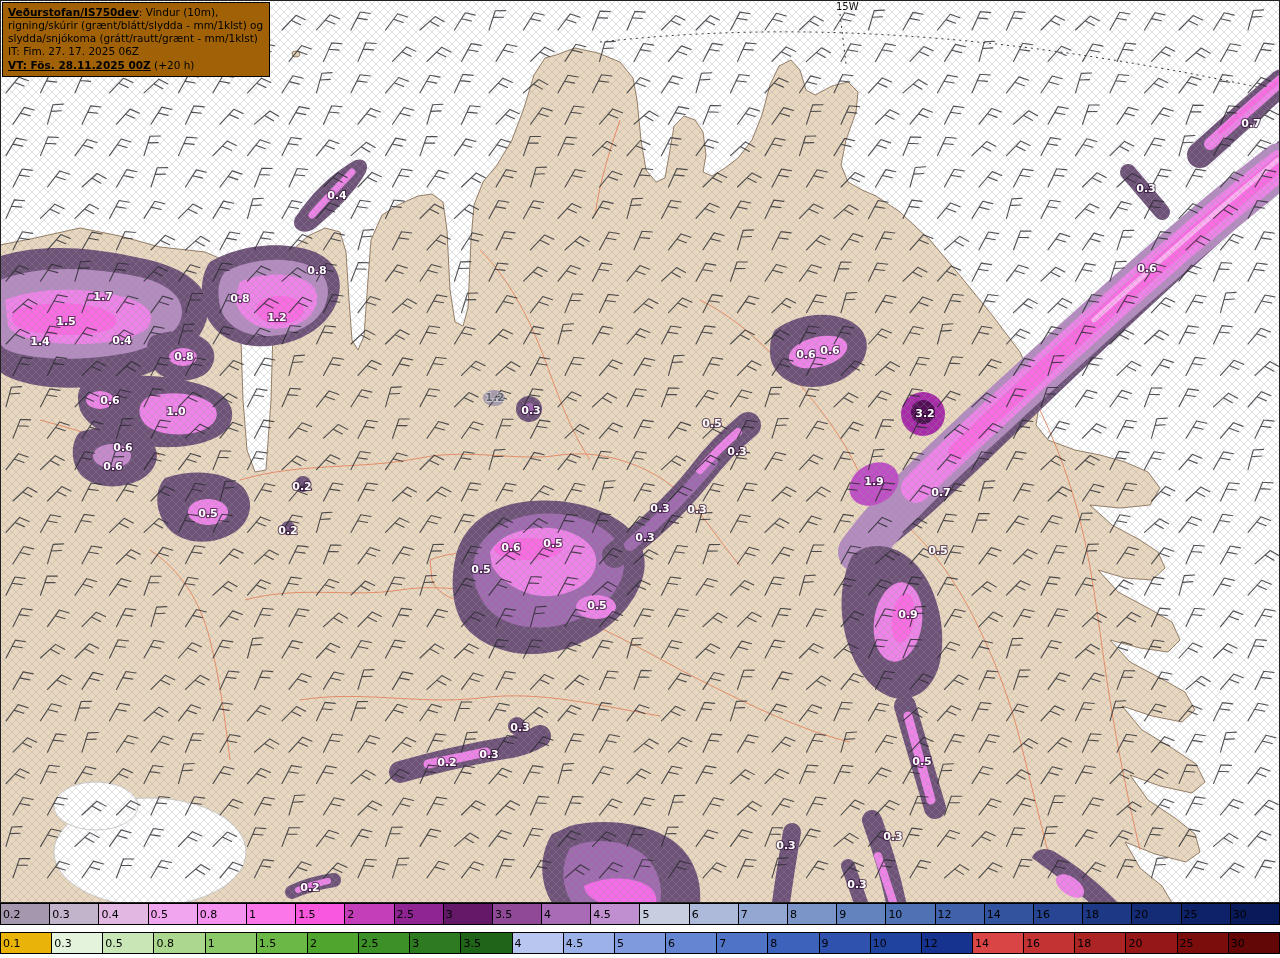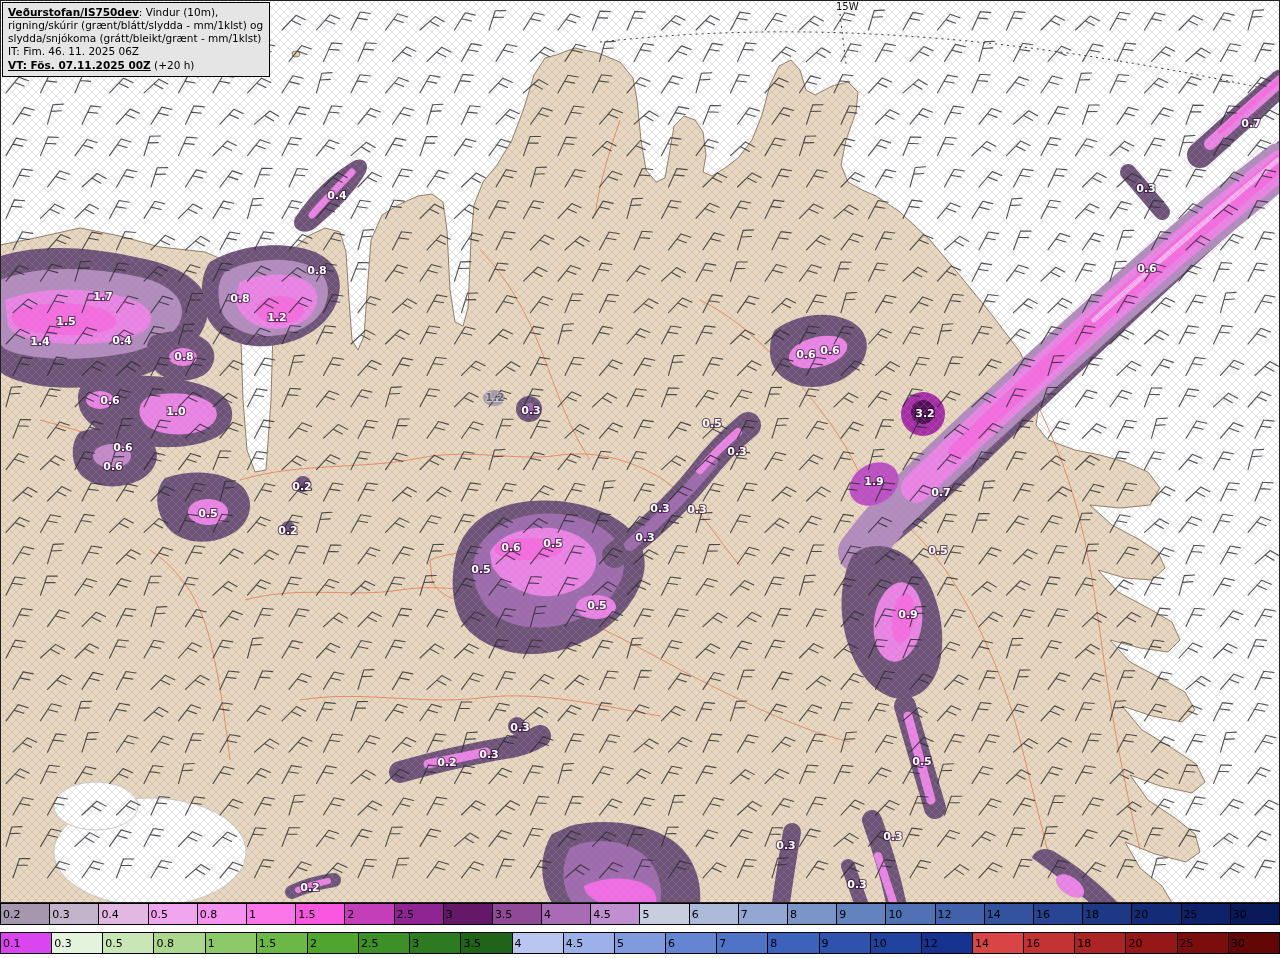--- a/index.html
+++ b/index.html
@@ -1,21 +1,21 @@
 <!DOCTYPE html>
 <html><head>
 <meta charset="utf-8">
 <style>
   html,body{margin:0;padding:0;background:#fff;}
   body{width:1280px;height:958px;font-family:"DejaVu Sans","Liberation Sans",sans-serif;}
   #frame{position:relative;width:1280px;height:958px;overflow:hidden;background:#fff;}
   #map-area{position:absolute;top:0;left:0;width:1280px;height:903px;}
   #map-svg{display:block;}
   .title-box{
-    position:absolute;top:2px;left:2px;background:#e5e5e5;border:1px solid #000;
+    position:absolute;top:2px;left:2px;background:#a16207;border:1px solid #000;
     padding:3px 6px 4px 5px;font-size:10.5px;line-height:1.25;color:#000;z-index:6;
     white-space:nowrap;
   }
   .bold{font-weight:bold;}
   .ul{text-decoration:underline;}
   .colorbar{
     position:absolute;left:0;width:1280px;height:22px;display:flex;
     box-sizing:border-box;border:1px solid #000;background:#fff;z-index:5;
   }
   #colorbar-top{top:903px;}
@@ -1251,23 +1251,23 @@
           <text x="1146" y="192" class="plabel">0.3</text>
           <text x="1147" y="272" class="plabel">0.6</text>
         </g>
 
       <rect x="0.5" y="0.5" width="1279" height="902" fill="none" stroke="#222" stroke-width="1"></rect>
     </svg>
 
     <div class="title-box">
       <div class="t-line"><span class="bold ul">Veðurstofan/IS750dev</span><span>: Vindur (10m),</span></div>
       <div class="t-line">rigning/skúrir (grænt/blátt/slydda - mm/1klst) og</div>
-      <div class="t-line">slydda/snjókoma (grátt/bleikt/grænt - mm/1klst)</div>
-      <div class="t-line">IT: Fim. 46. 11. 2025 06Z</div>
-      <div class="t-line"><span class="bold ul">VT: Fös. 07.11.2025 00Z</span><span> (+20 h)</span></div>
+      <div class="t-line">slydda/snjókoma (grátt/rautt/grænt - mm/1klst)</div>
+      <div class="t-line">IT: Fim. 27. 17. 2025 06Z</div>
+      <div class="t-line"><span class="bold ul">VT: Fös. 28.11.2025 00Z</span><span> (+20 h)</span></div>
     </div>
   </div>
 
   <div id="colorbar-top" class="colorbar">
       <div class="cb-cell" style="background: rgb(165, 151, 173);">
         <span class="cb-label">0.2</span>
       </div>
       <div class="cb-cell" style="background: rgb(194, 180, 203);">
         <span class="cb-label">0.3</span>
       </div>
@@ -1338,21 +1338,21 @@
         <span class="cb-label">20</span>
       </div>
       <div class="cb-cell" style="background: rgb(13, 34, 104);">
         <span class="cb-label">25</span>
       </div>
       <div class="cb-cell" style="background: rgb(8, 26, 90);">
         <span class="cb-label">30</span>
       </div>
     </div>
   <div id="colorbar-bottom" class="colorbar">
-      <div class="cb-cell" style="background: #d946ef;">
+      <div class="cb-cell" style="background: #eab308;">
         <span class="cb-label">0.1</span>
       </div>
       <div class="cb-cell" style="background: rgb(228, 243, 220);">
         <span class="cb-label">0.3</span>
       </div>
       <div class="cb-cell" style="background: rgb(201, 231, 182);">
         <span class="cb-label">0.5</span>
       </div>
       <div class="cb-cell" style="background: rgb(171, 216, 142);">
         <span class="cb-label">0.8</span>

